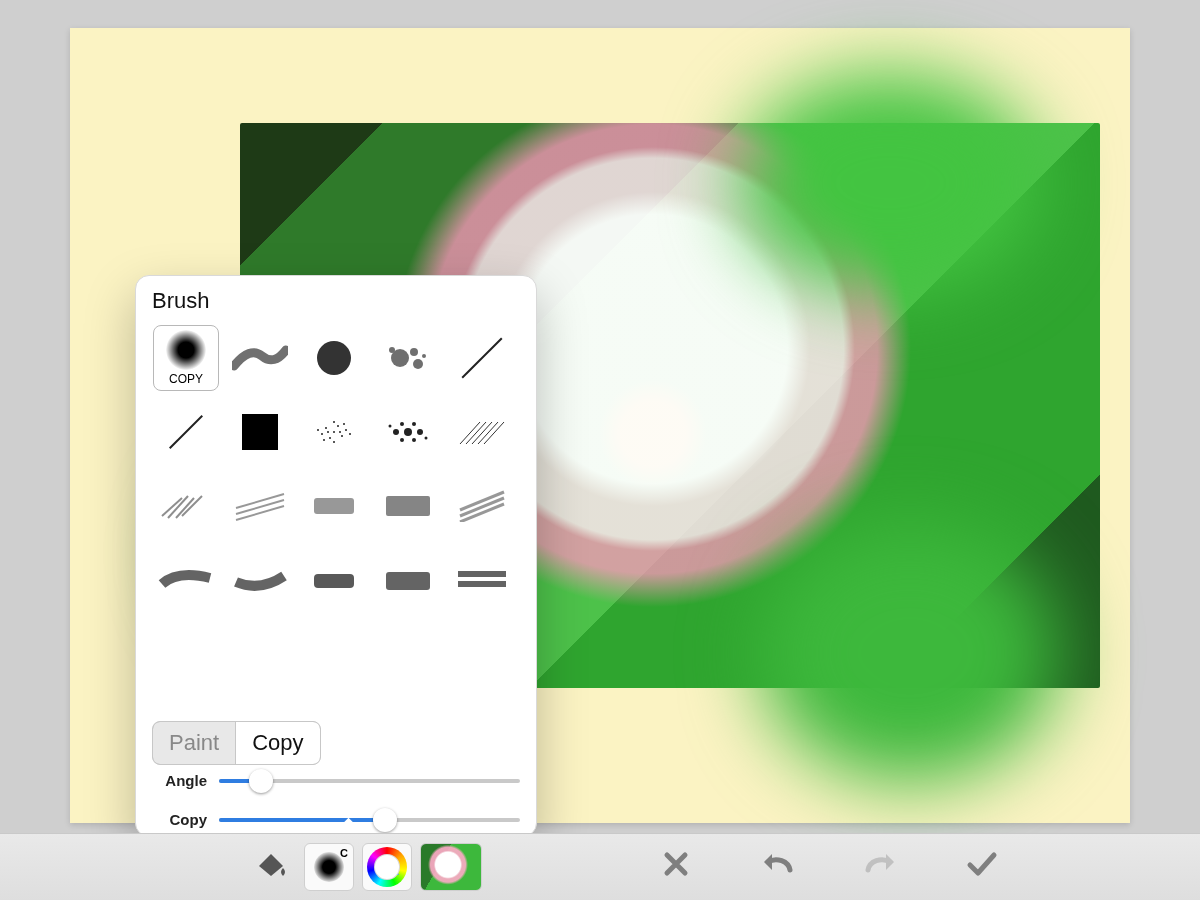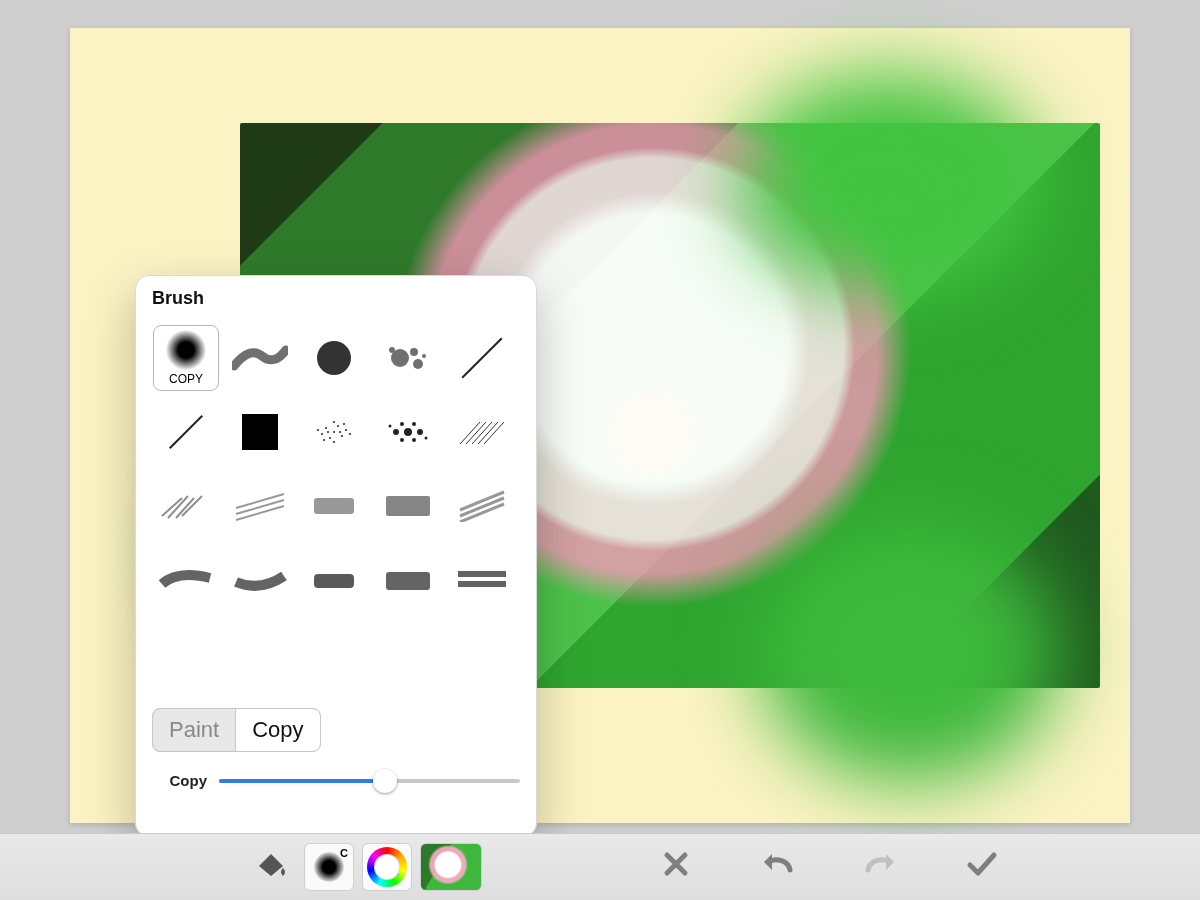--- a/index.html
+++ b/index.html
@@ -29,32 +29,32 @@
   .wheel .tri{position:absolute;left:12px;top:10px;width:0;height:0;border-left:10px solid transparent;border-right:10px solid transparent;border-bottom:18px solid #2aa6ff;}
   .pic-thumb{width:60px;height:46px;border:1px solid #cfcfcf;border-radius:6px;overflow:hidden;background:
     radial-gradient(circle at 45% 45%, #fff 0 30%, rgba(255,170,200,.9) 34% 42%, rgba(0,0,0,0) 48%),
     linear-gradient(120deg,#2a7a2a 0 35%,#3db83c 35% 100%);
   }
   .tool-group-right{position:absolute;right:200px;top:14px;display:flex;gap:66px;align-items:center;color:#7f7f7f;}
   .ic{width:36px;height:36px;display:flex;align-items:center;justify-content:center;}
 
   
   .popover{position:absolute;left:135px;top:275px;width:400px;height:560px;background:#fff;border:1px solid #d9d9d9;border-radius:14px;box-shadow:0 20px 50px rgba(0,0,0,.25);}
-  .pop-title{position:absolute;left:16px;top:12px;font-size:18px;font-weight:700;color:#111;}
+  .pop-title{position:absolute;left:16px;top:12px;font-size:22px;font-weight:400;color:#111;}
   .brush-grid{position:absolute;left:16px;top:48px;display:grid;grid-template-columns:repeat(5,68px);grid-auto-rows:68px;gap:6px;align-items:center;justify-items:center;}
   .bcell{width:64px;height:64px;display:flex;align-items:center;justify-content:center;border-radius:8px;}
   .bcell.sel{border:1px solid #b8b8b8;background:#fff;flex-direction:column;gap:2px;}
   .bcell .lbl{font-size:12px;font-weight:400;}
   .soft{width:40px;height:40px;border-radius:50%;background:radial-gradient(circle,#000 0 28%,rgba(0,0,0,0) 72%);}
   .hard{width:34px;height:34px;border-radius:50%;background:#333;}
   .square{width:36px;height:36px;background:#000;}
   .linebrush{width:56px;height:2px;background:#222;transform:rotate(-45deg);}
   .strokeimg{width:56px;height:32px;}
   .seg{position:absolute;left:16px;top:432px;display:flex;gap:12px;}
-  .seg-group{display:flex;border:1px solid #c7c7c7;border-radius:8px;overflow:hidden;background:#a3a3a3;}
+  .seg-group{display:flex;border:1px solid #c7c7c7;border-radius:8px;overflow:hidden;background:#a3a3a3;margin-top:13px;}
   .seg-btn{padding:8px 16px;font-size:22px;color:#888;background:#e8e8e8;border:none;}
   .seg-btn.on{background:#fff;color:#111;}
   .seg-btn+.seg-btn{border-left:1px solid #c7c7c7;}
   .sliders{position:absolute;left:16px;right:16px;top:488px;}
   .srow{display:flex;align-items:center;gap:12px;margin:8px 0 22px;}
   .srow label{width:55px;text-align:right;font-size:15px;font-weight:600;color:#222;}
   .track{position:relative;flex:1;height:4px;background:#c9c9c9;border-radius:2px;}
   .fill{position:absolute;left:0;top:0;height:4px;background:#2f7de1;border-radius:2px;}
   .thumb{position:absolute;top:-10px;width:24px;height:24px;border-radius:50%;background:#fff;box-shadow:0 1px 3px rgba(0,0,0,.4);}
   .pointer{position:absolute;left:200px;bottom:-12px;width:24px;height:24px;background:#fff;border-right:1px solid #d9d9d9;border-bottom:1px solid #d9d9d9;transform:rotate(45deg);} 
@@ -227,20 +227,27 @@
 
   <div class="seg">
     <div class="seg-group">
       <button class="seg-btn">Paint</button>
       <button class="seg-btn on">Copy</button>
     </div>
   </div>
 
   <div class="sliders">
     <div class="srow">
+      <label>Angle</label>
+      <div class="track">
+        <div class="fill" style="width:14%"></div>
+        <div class="thumb" style="left:calc(14% - 12px)"></div>
+      </div>
+    </div>
+    <div class="srow">
       <label>Copy</label>
       <div class="track">
         <div class="fill" style="width:55%"></div>
         <div class="thumb" style="left:calc(55% - 12px)"></div>
       </div>
     </div>
   </div>
 
   <div class="pointer"></div>
 </div>

